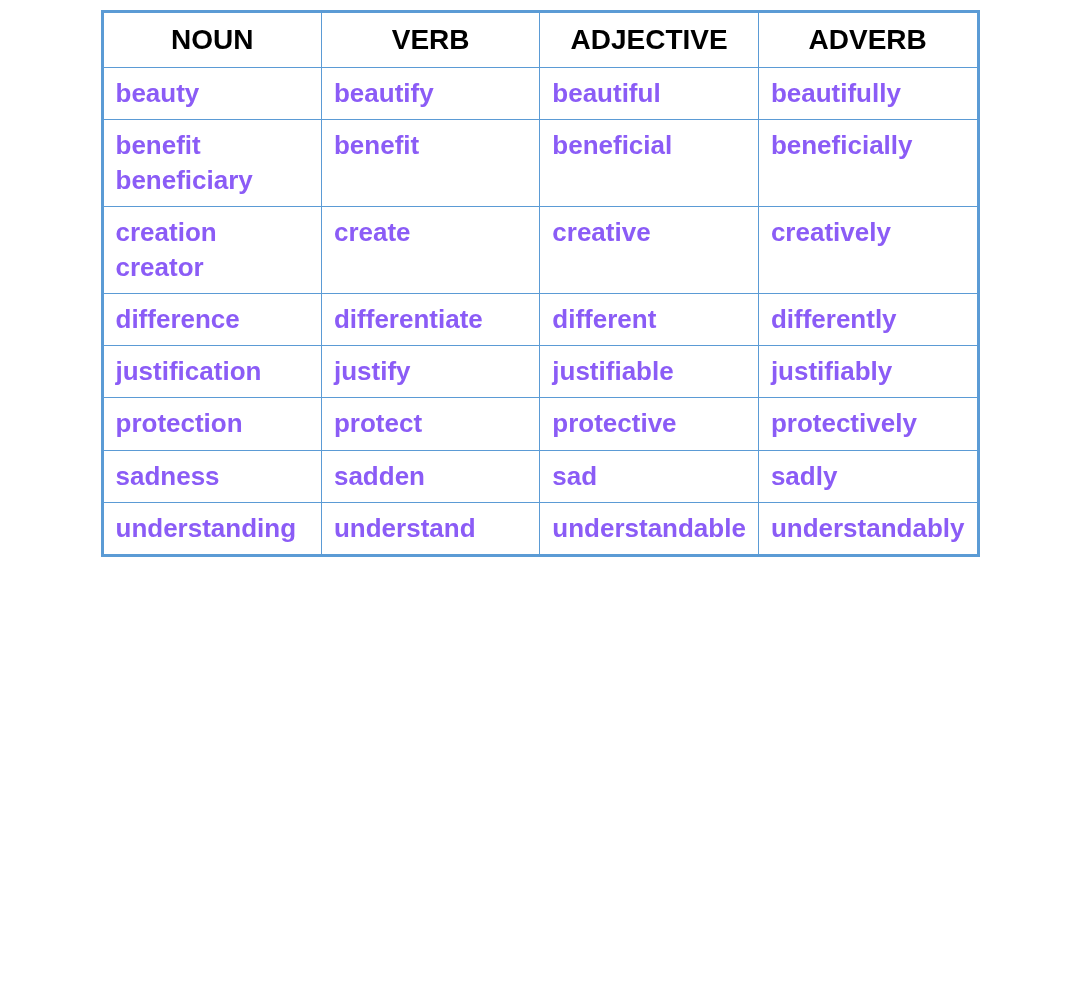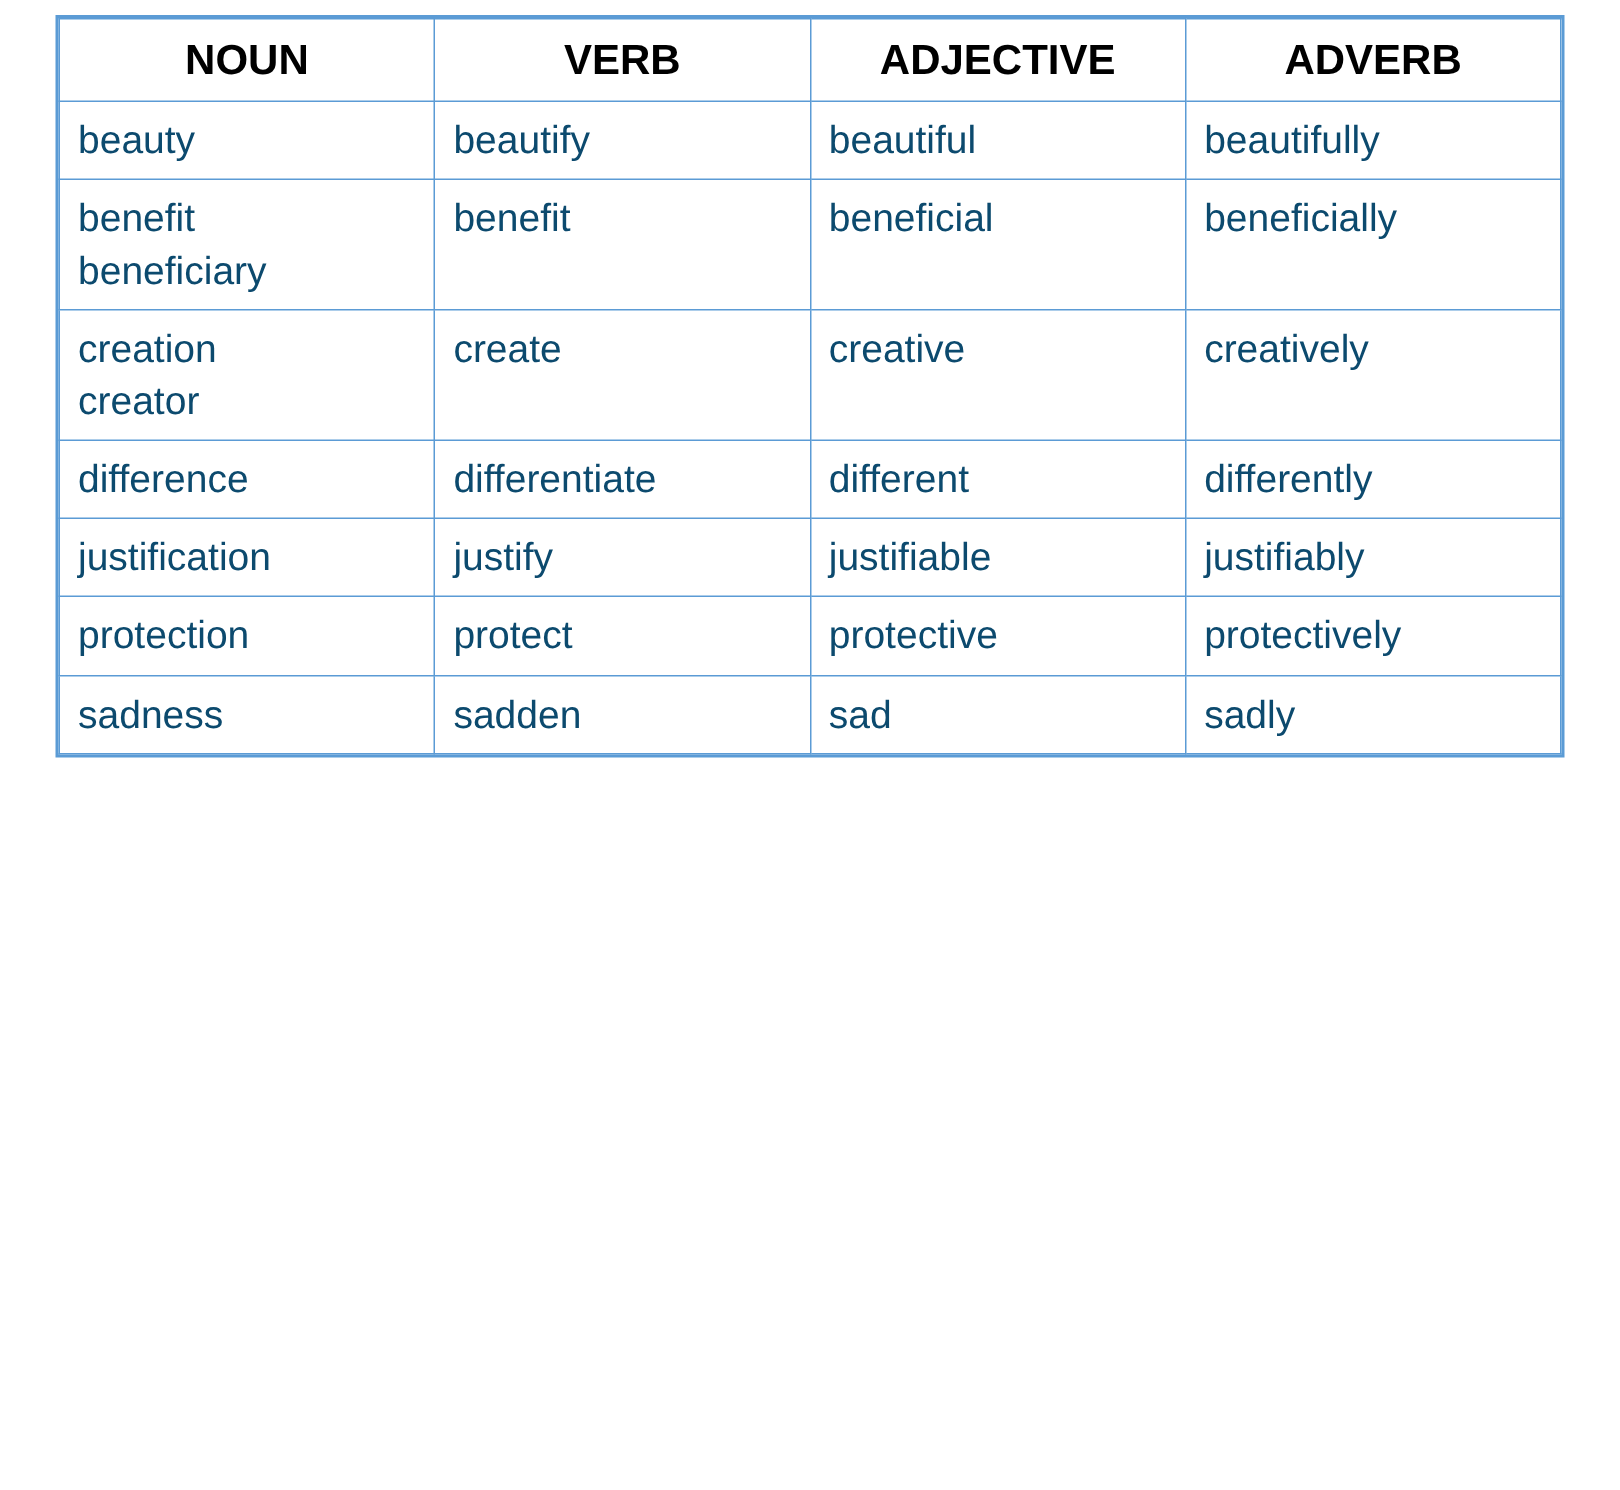--- a/index.html
+++ b/index.html
@@ -11,21 +11,21 @@
     body {
       background: #ffffff;
       display: flex;
       justify-content: center;
       align-items: flex-start;
       padding: 10px;
       font-family: Arial, sans-serif;
     }
 
     .table-container {
-      width: 1006px;
+      width: 879px;
       border: 2px solid #5b9bd5;
       border-collapse: collapse;
     }
 
     table {
       width: 100%;
       border-collapse: collapse;
     }
 
     th, td {
@@ -37,22 +37,22 @@
     }
 
     th {
       font-weight: bold;
       font-size: 28px;
       background-color: #ffffff;
       color: #000000;
     }
 
     td {
-      font-weight: normal;
-      color: #0c4a6e;
+      font-weight: bold;
+      color: #8b5cf6;
     }
 
     col:nth-child(1) { width: 25%; }
     col:nth-child(2) { width: 25%; }
     col:nth-child(3) { width: 25%; }
     col:nth-child(4) { width: 25%; }
   </style>
 </head>
 <body>
 
@@ -108,15 +108,21 @@
           <td>protect</td>
           <td>protective</td>
           <td>protectively</td>
         </tr>
         <tr>
           <td>sadness</td>
           <td>sadden</td>
           <td>sad</td>
           <td>sadly</td>
         </tr>
+        <tr>
+          <td>understanding</td>
+          <td>understand</td>
+          <td>understandable</td>
+          <td>understandably</td>
+        </tr>
       </tbody>
   </table>
 </div>
 
 </body></html>

